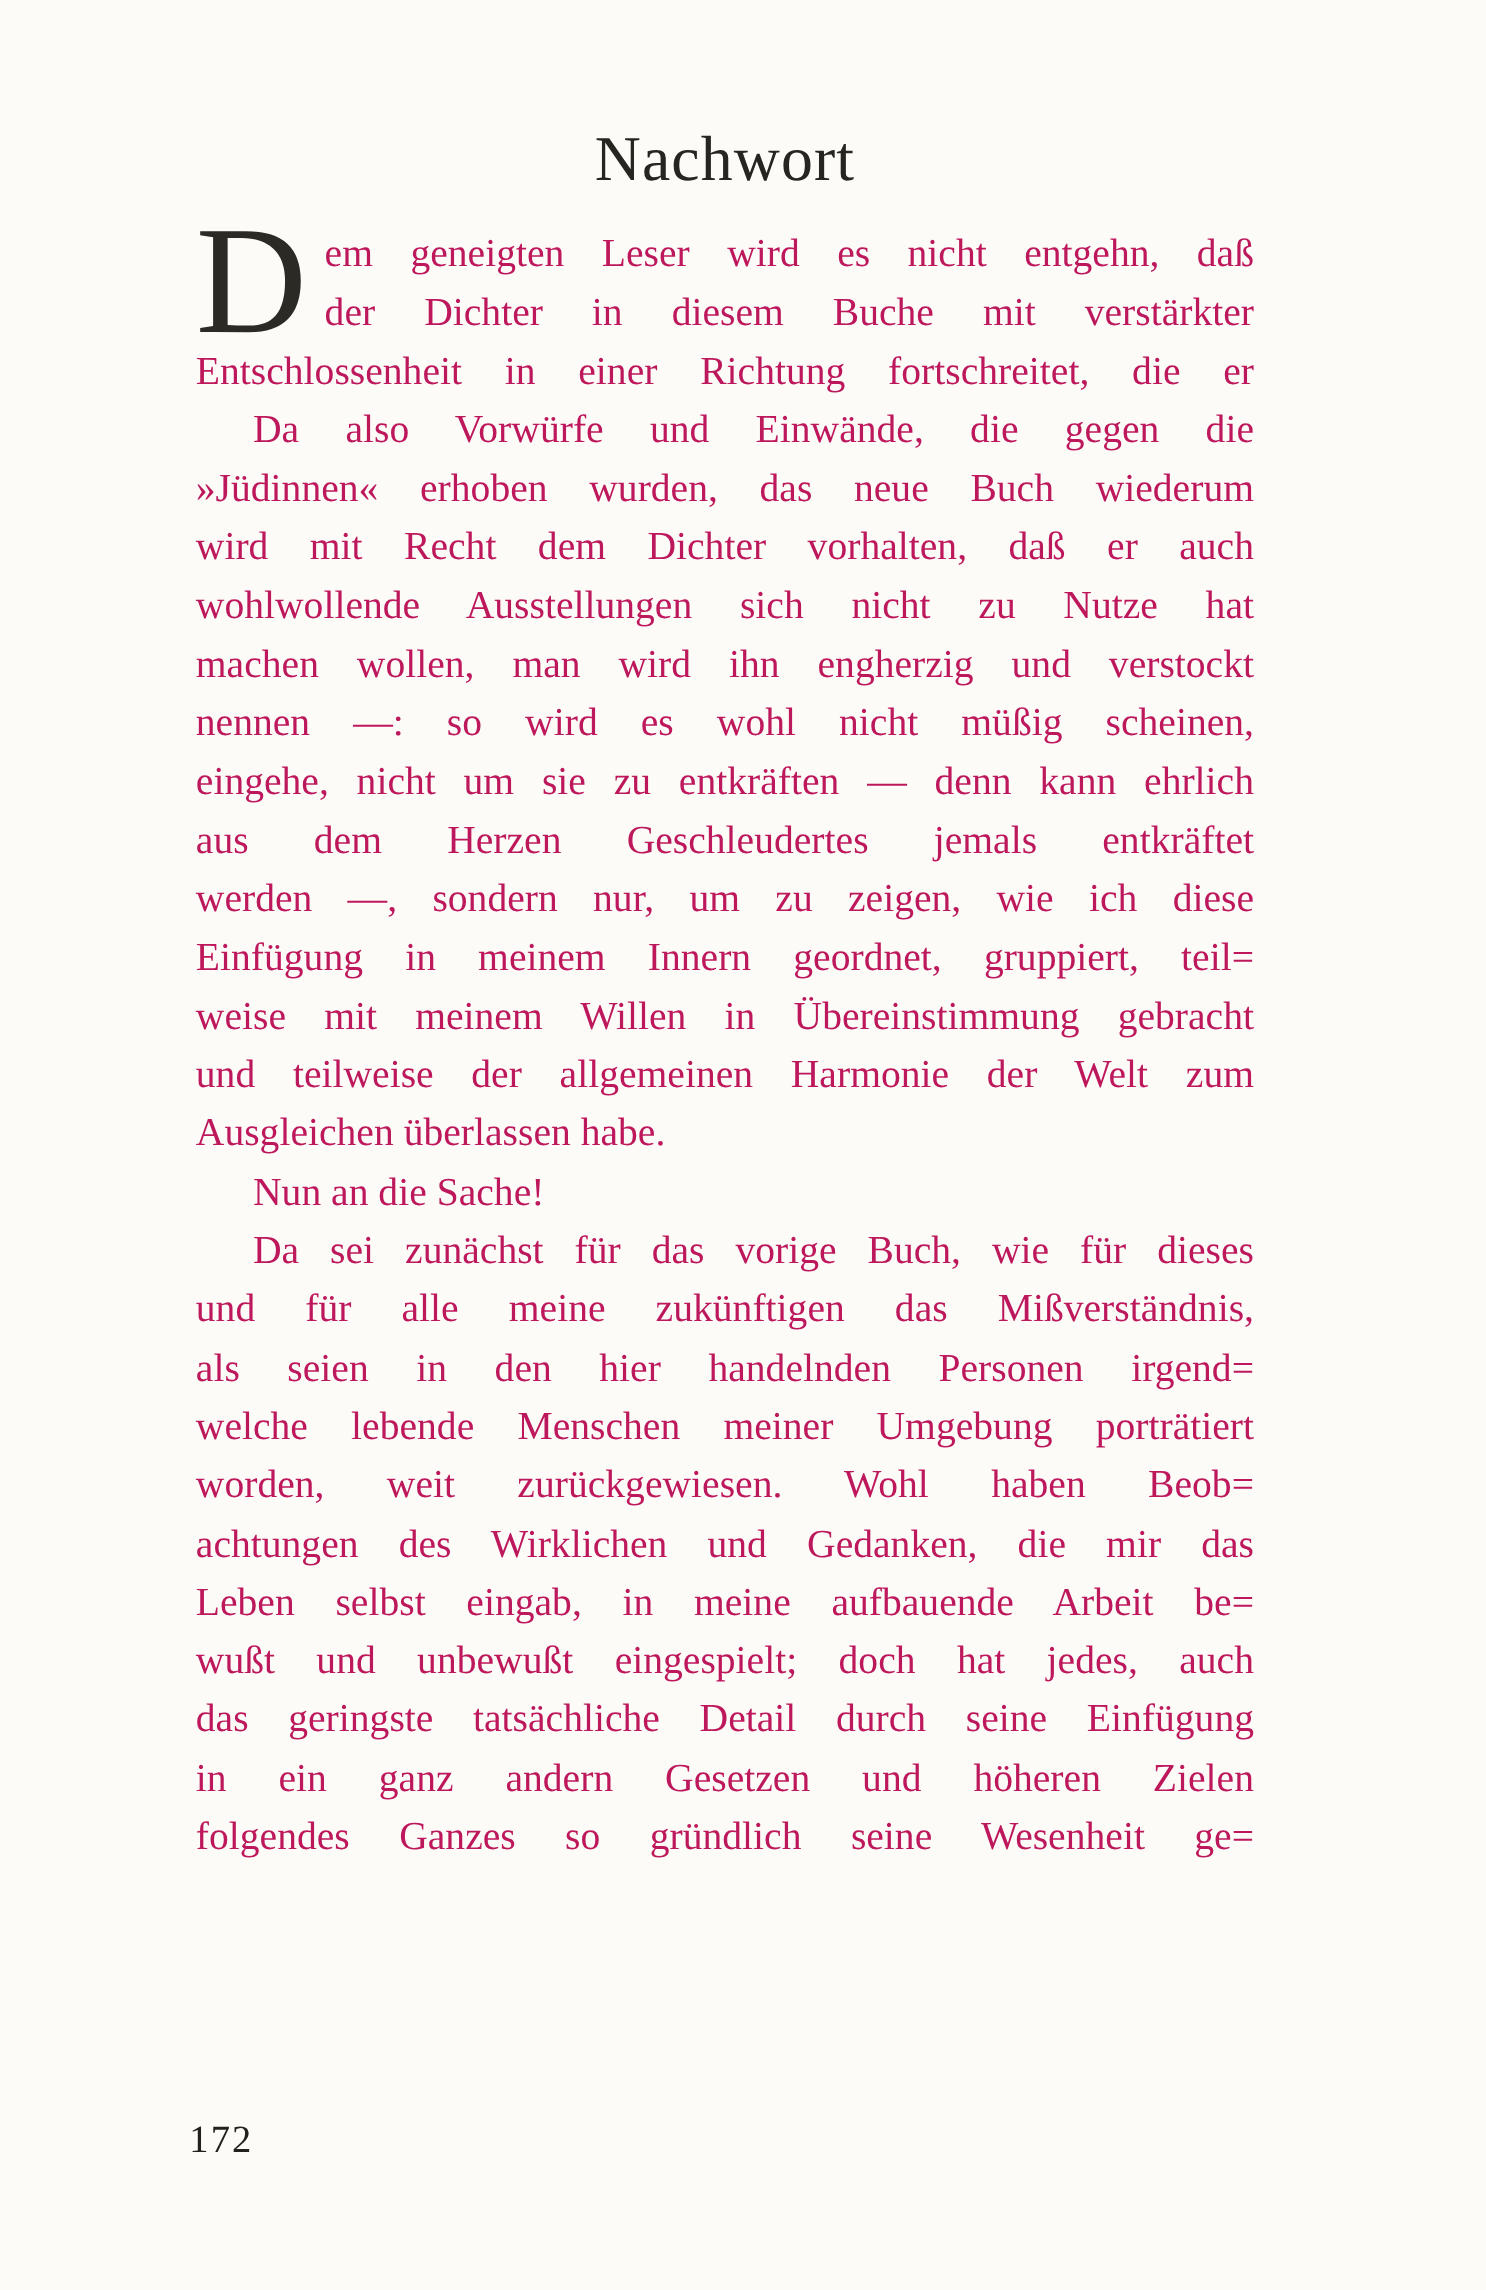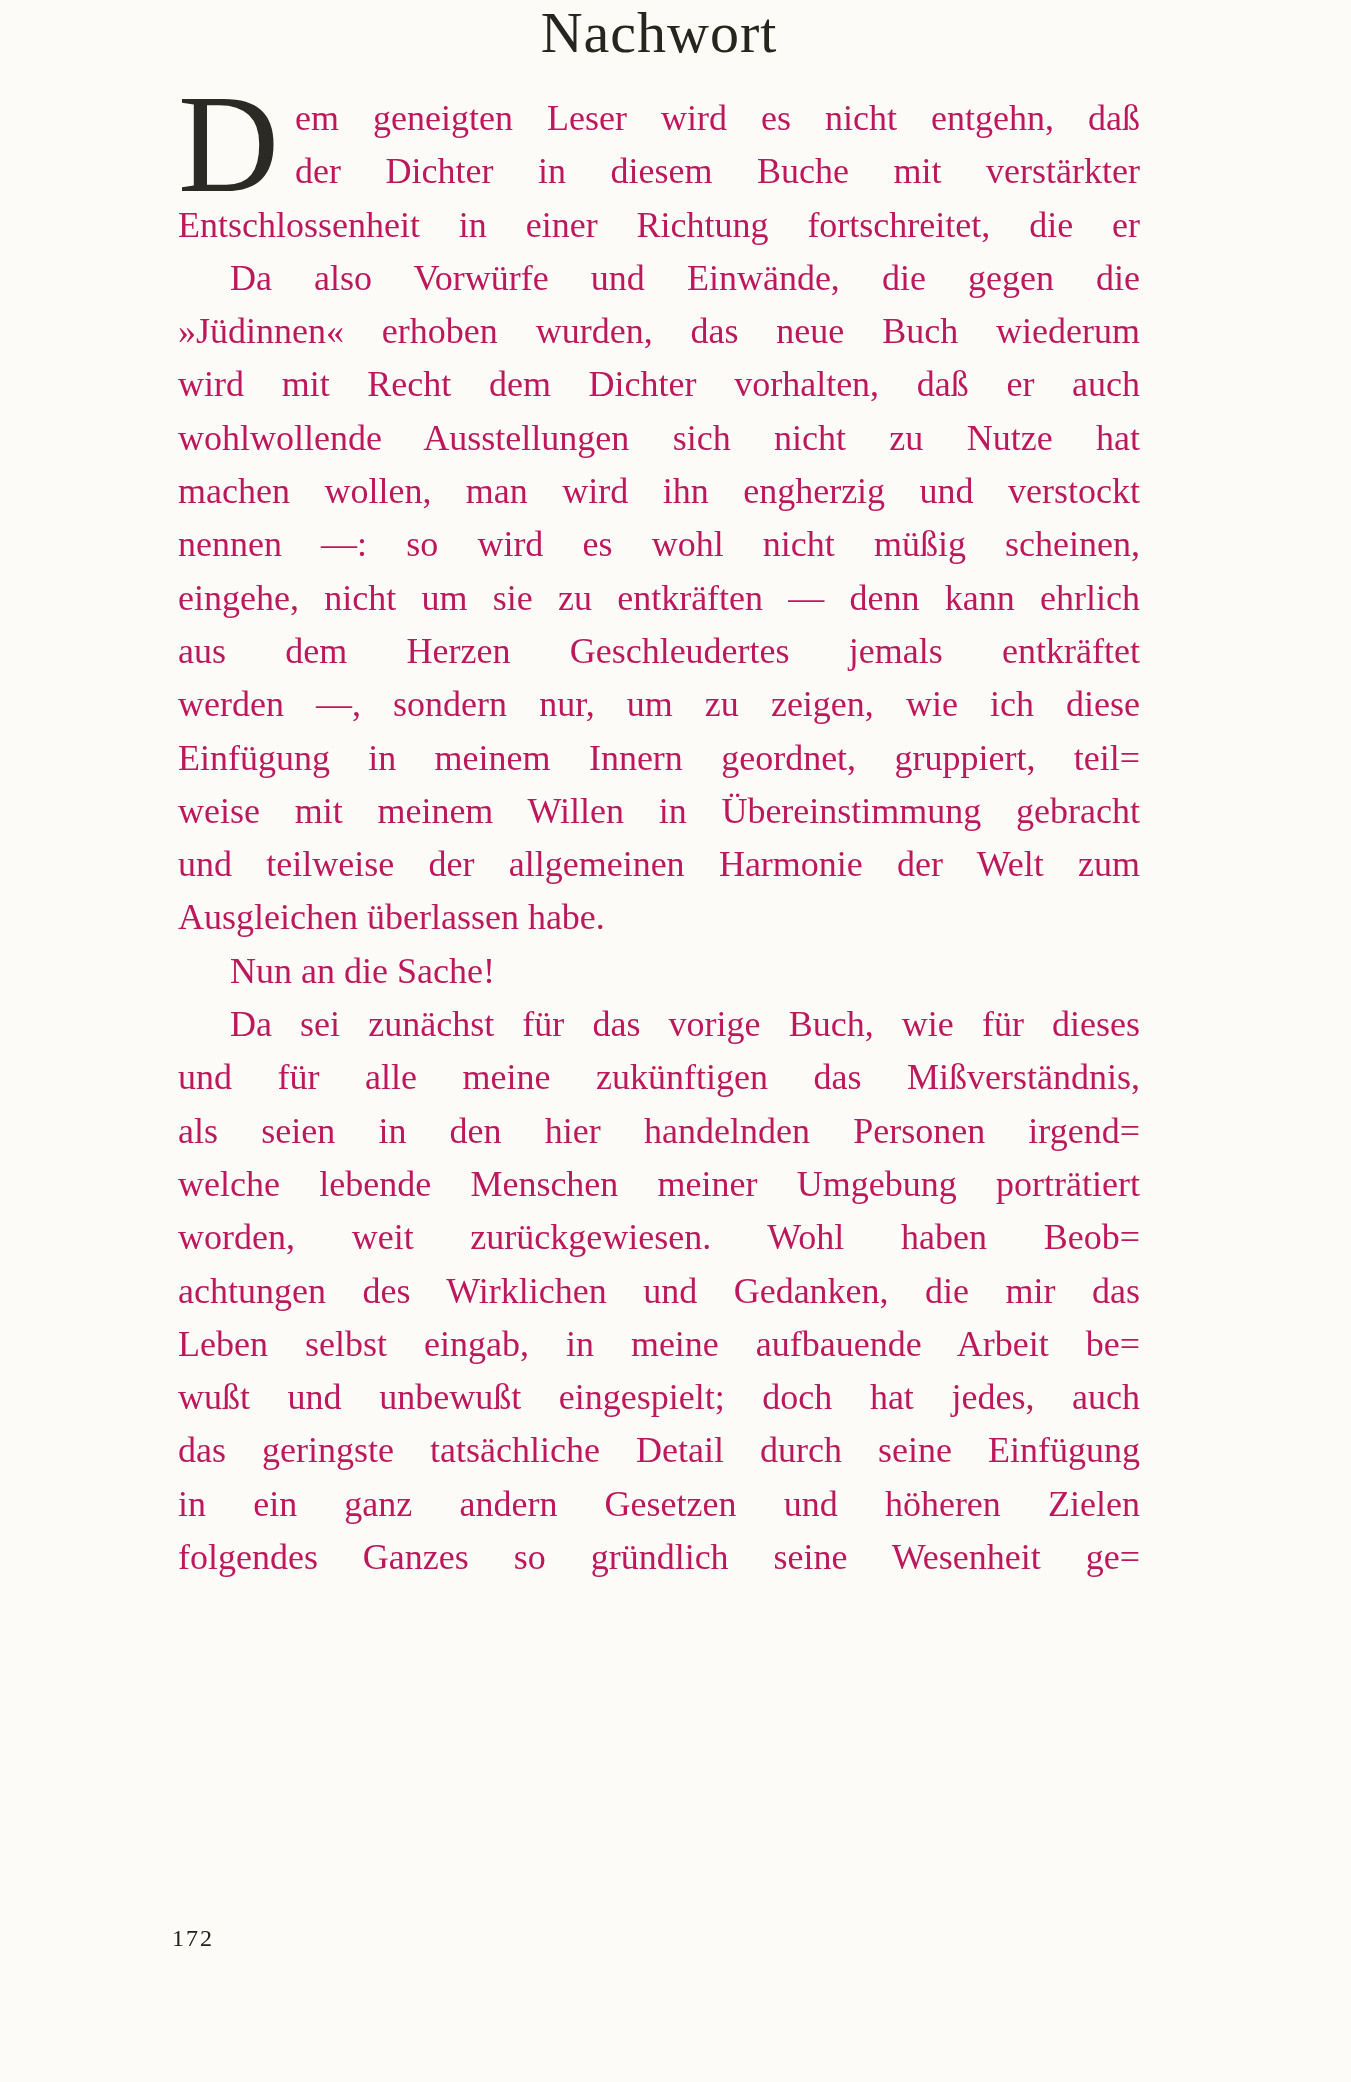--- a/index.html
+++ b/index.html
@@ -11,20 +11,21 @@
     height: 2082px;
     background: #fcfbf7;
     font-family: "Liberation Serif", "DejaVu Serif", serif;
     color: #201f1b;
     overflow: hidden;
   }
   .page {
     box-sizing: border-box;
     width: 1351px;
     height: 2082px;
+    padding-top: 112px;
     position: relative;
   }
   .title {
     width: 962px;
     margin: 0 auto 0 178px;
     text-align: center;
     font-size: 58px;
     letter-spacing: 1px;
     color: #26251f;
     line-height: 66px;
@@ -54,21 +55,21 @@
     height: 100px;
     line-height: 100px;
     font-size: 140px;
     margin: 2px 16px 0 0;
     color: #2b2a24;
   }
   .page-number {
     position: absolute;
     left: 172px;
     top: 1925px;
-    font-size: 24px;
+    font-size: 35px;
     letter-spacing: 2px;
     color: #22211c;
   }
 </style>
 </head>
 <body>
 
 <div class="page">
 
   <div class="title">Nachwort</div>

